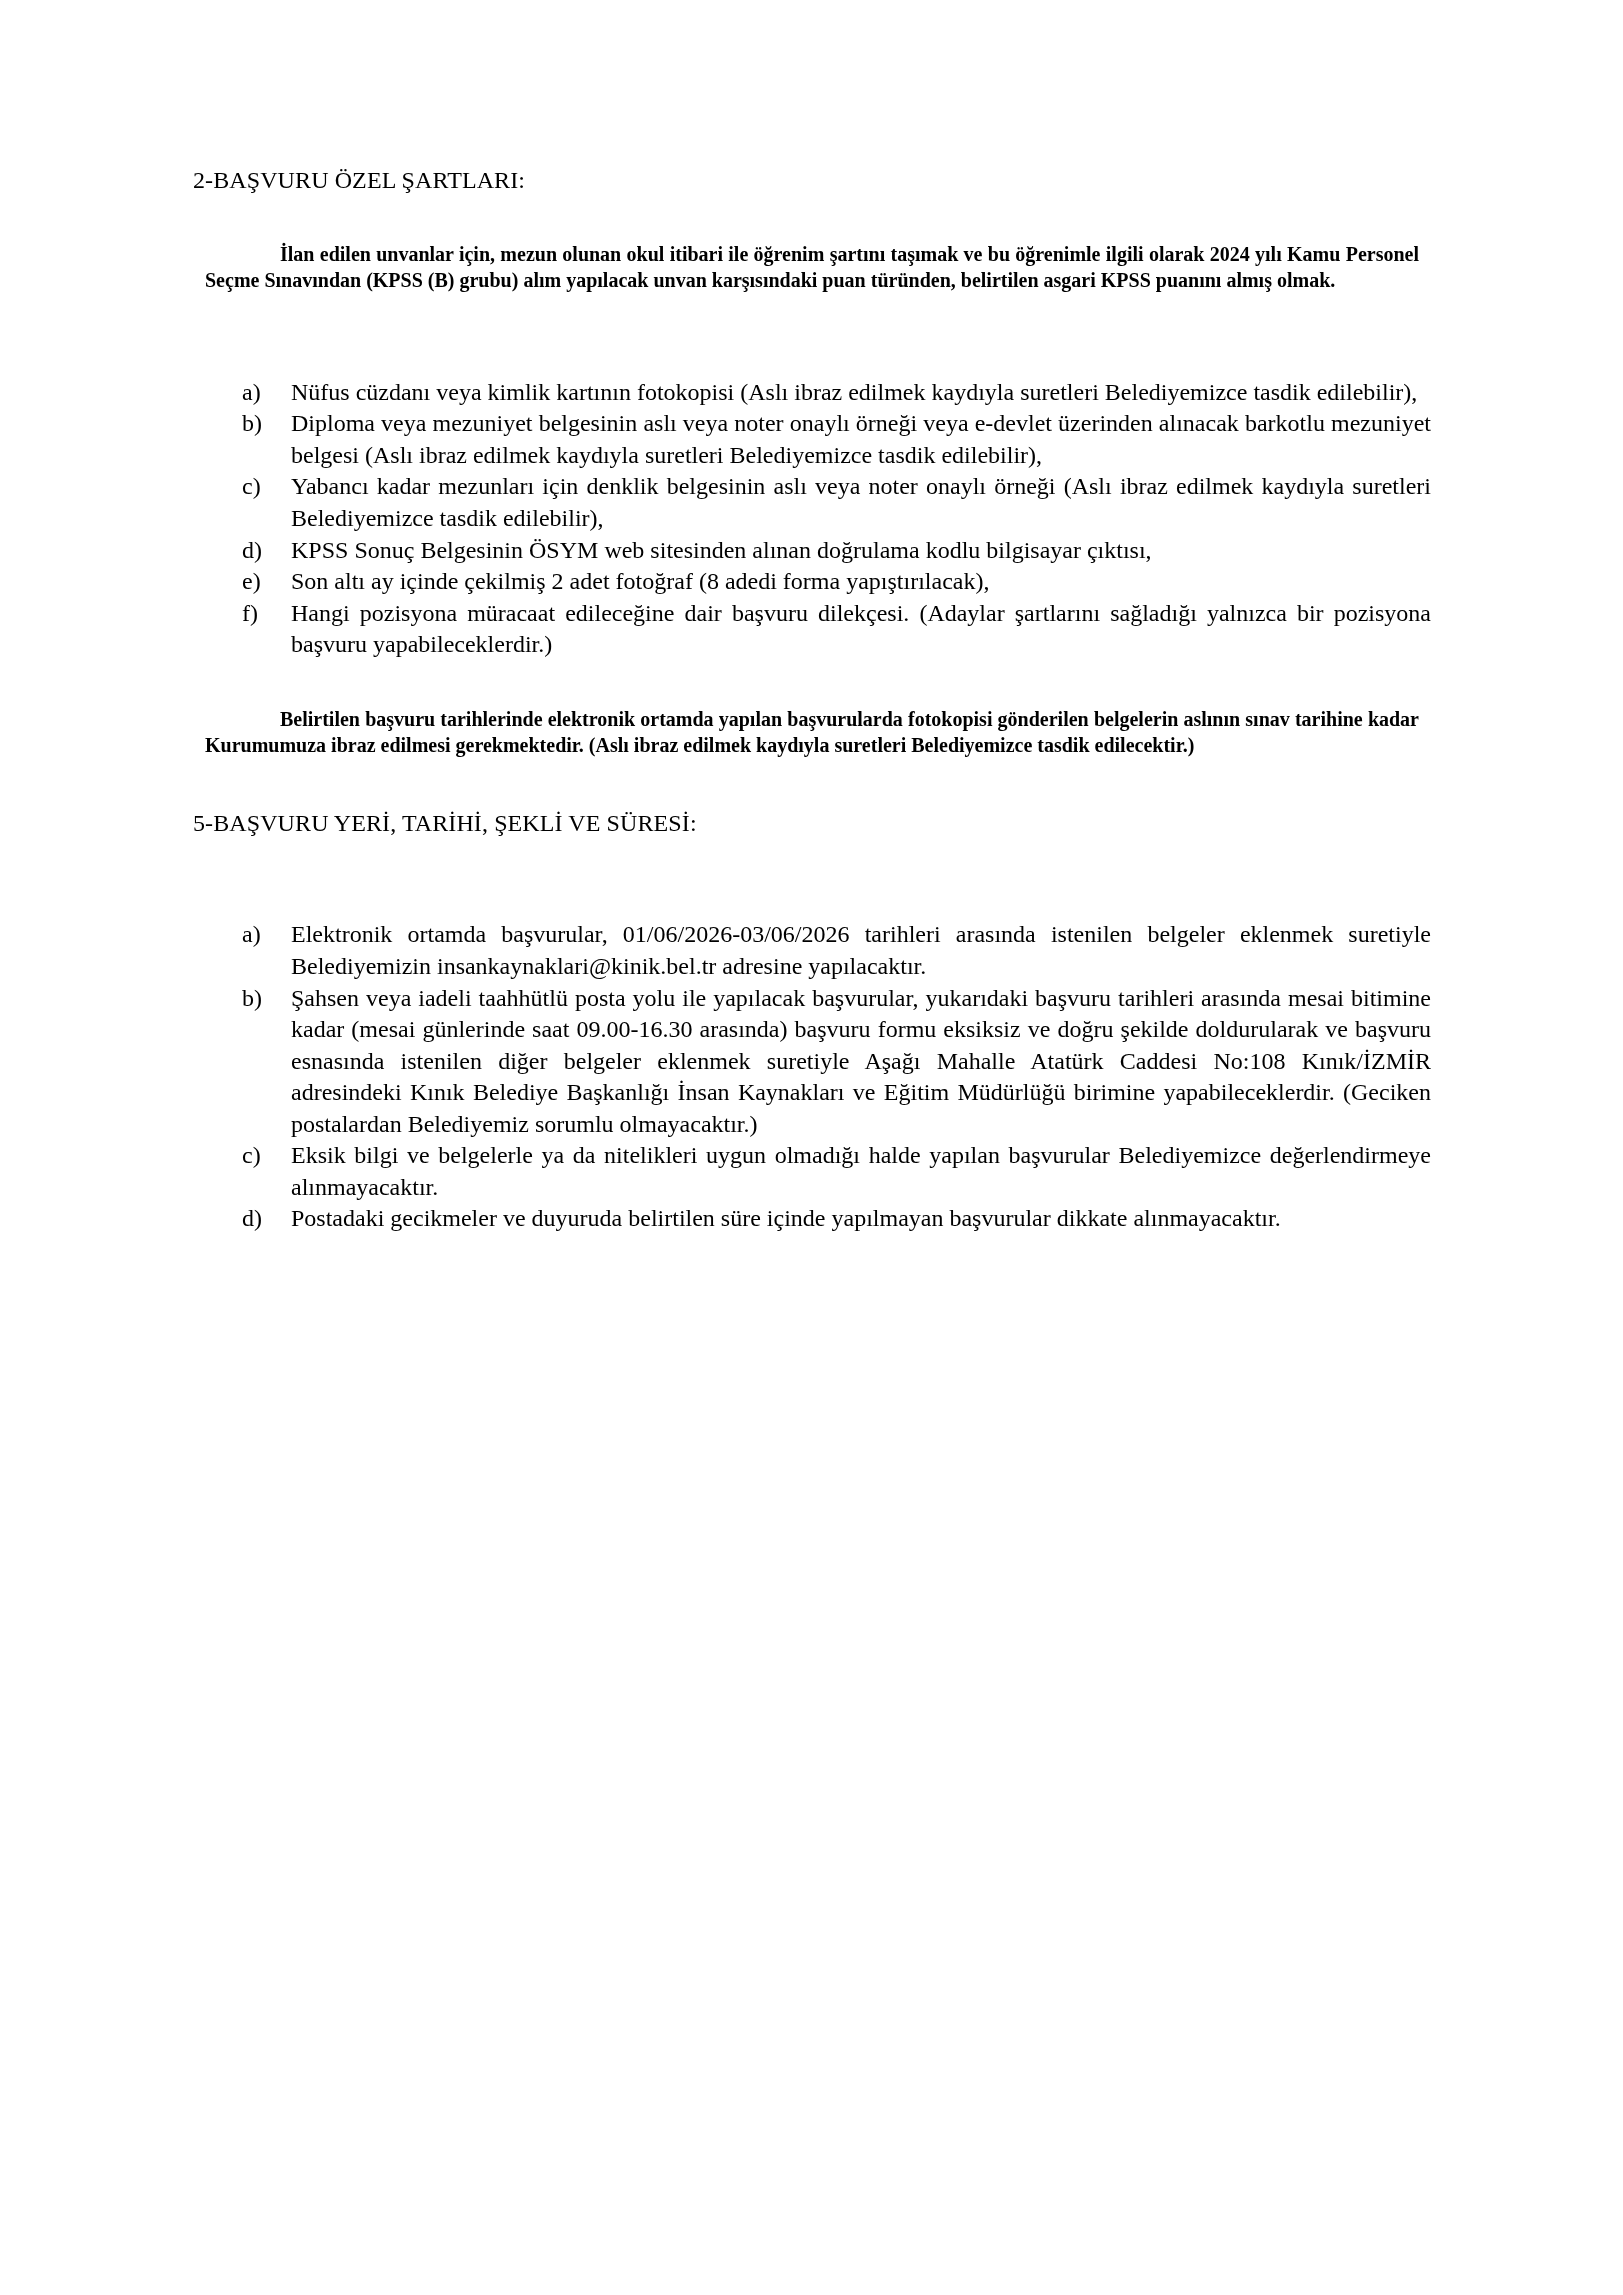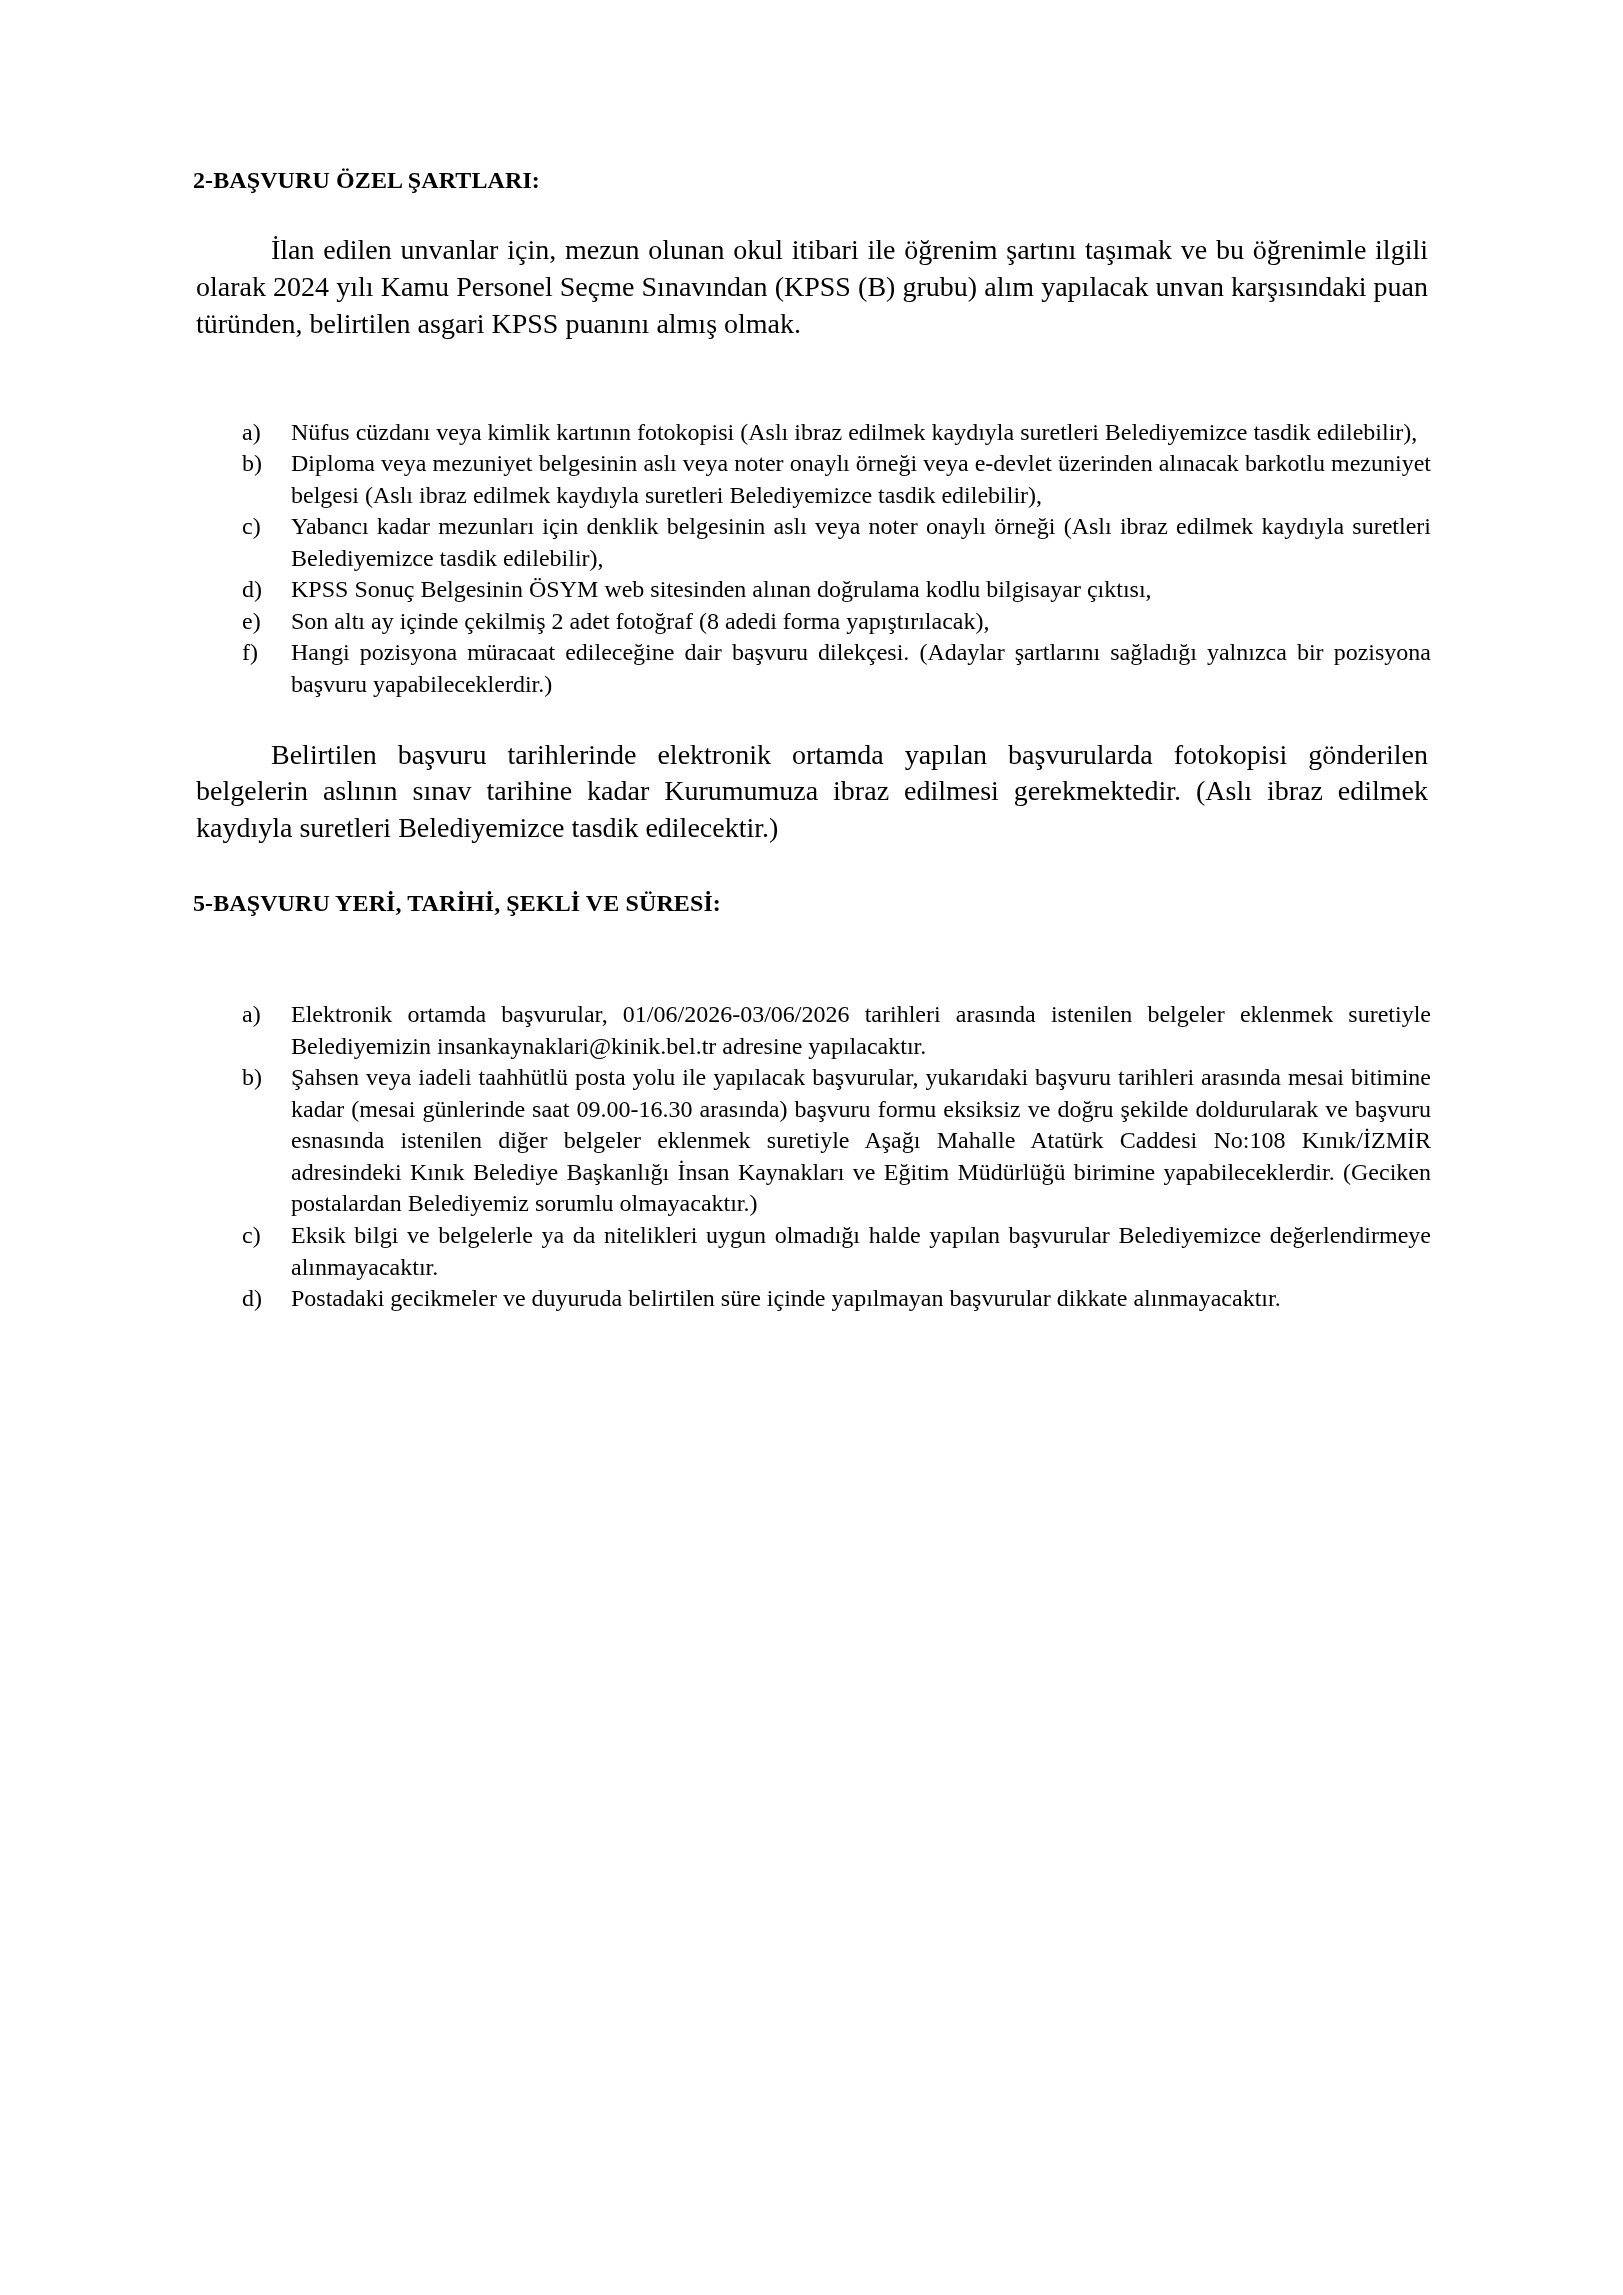--- a/index.html
+++ b/index.html
@@ -27,35 +27,36 @@
   .content {
     position: absolute;
     left: 193px;
     top: 165px;
     width: 1238px;
   }
 
   
   .heading {
     font-size: 24px;
-    font-weight: bold;
+    font-weight: normal;
     line-height: 1.30;
     letter-spacing: 0.1px;
     text-align: left;
     margin: 0;
   }
 
   
   .para {
-    font-size: 28px;
+    font-size: 20px;
     line-height: 1.315;
     text-align: justify;
     text-justify: inter-word;
-    margin: 3px;
+    margin: 12px;
     hyphens: none;
+    font-weight: bold;
   }
   .para.indent  { text-indent: 75px; }
   .para.small-indent { padding-left: 46px; text-indent: 0; }
   .sp-50 { height: 33px; }
   .sp-58 { height: 38px; }
   .sp-64 { height: 42px; }
   .sp-76 { height: 50px; }
 
   
   .alist {

